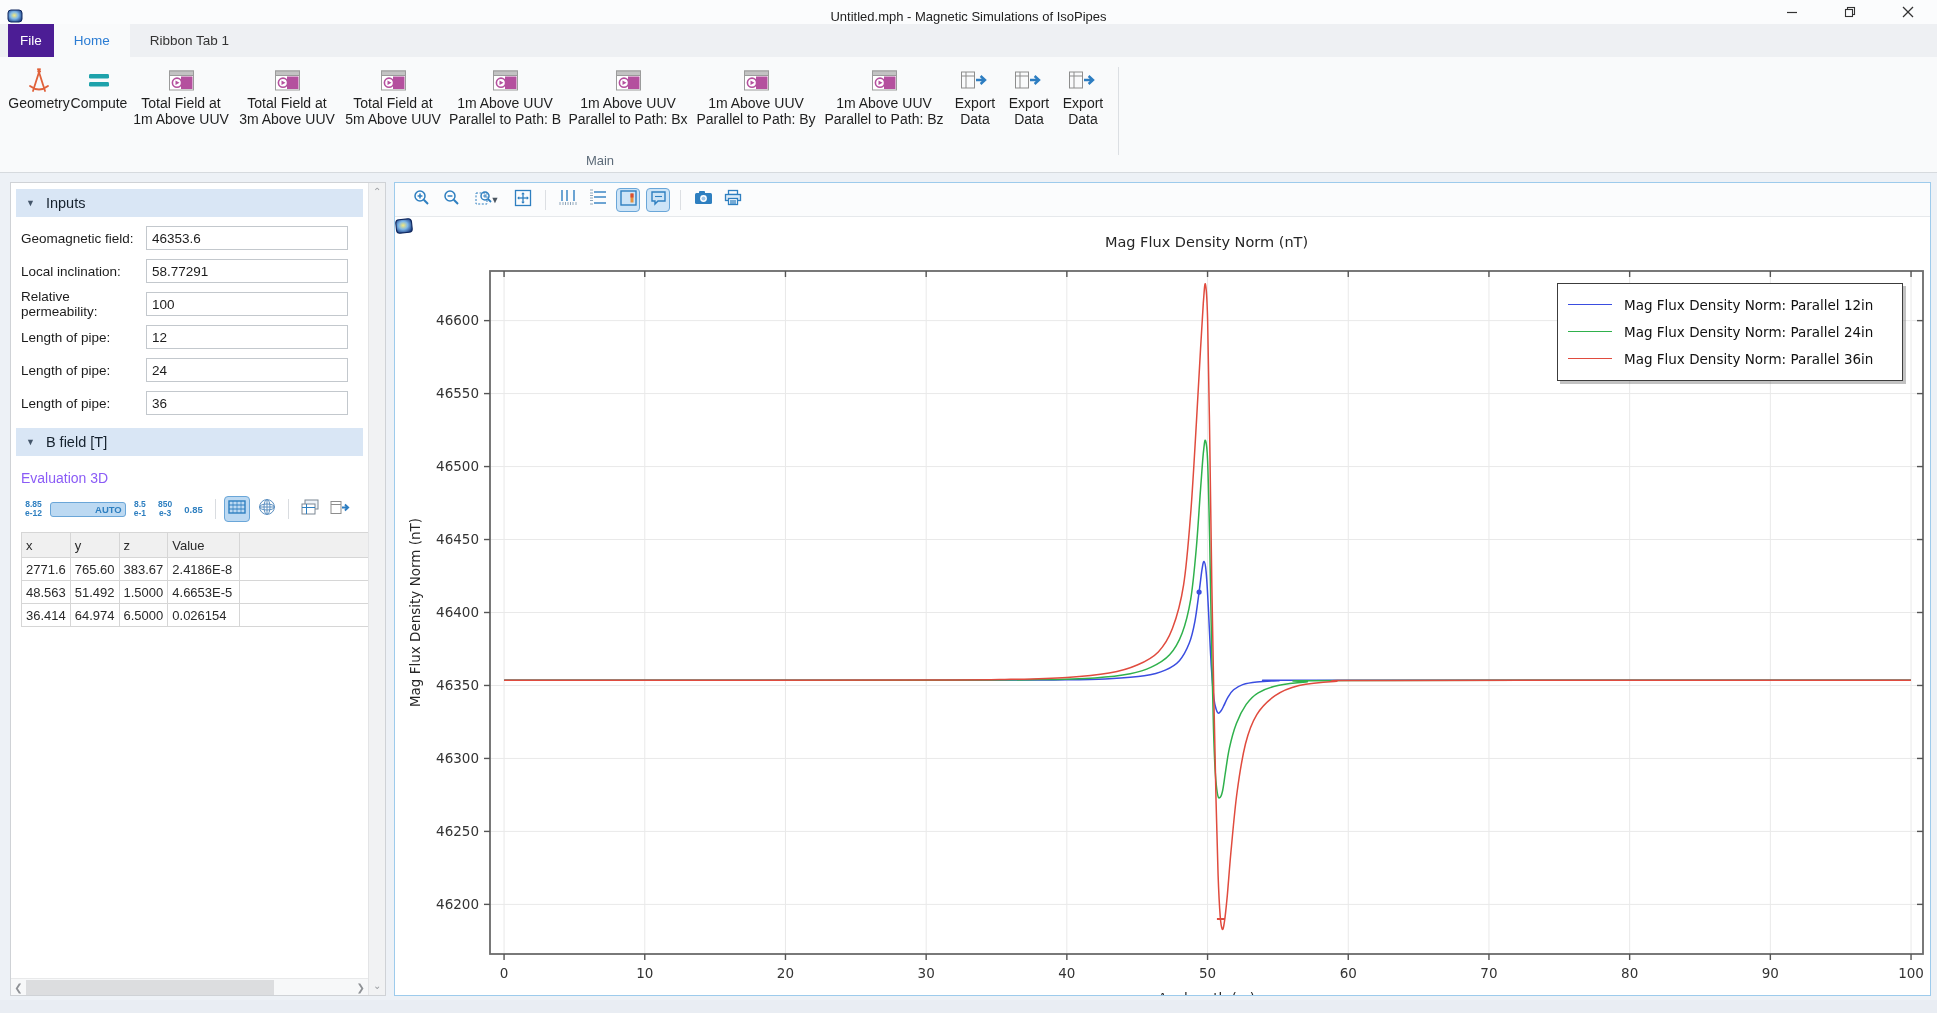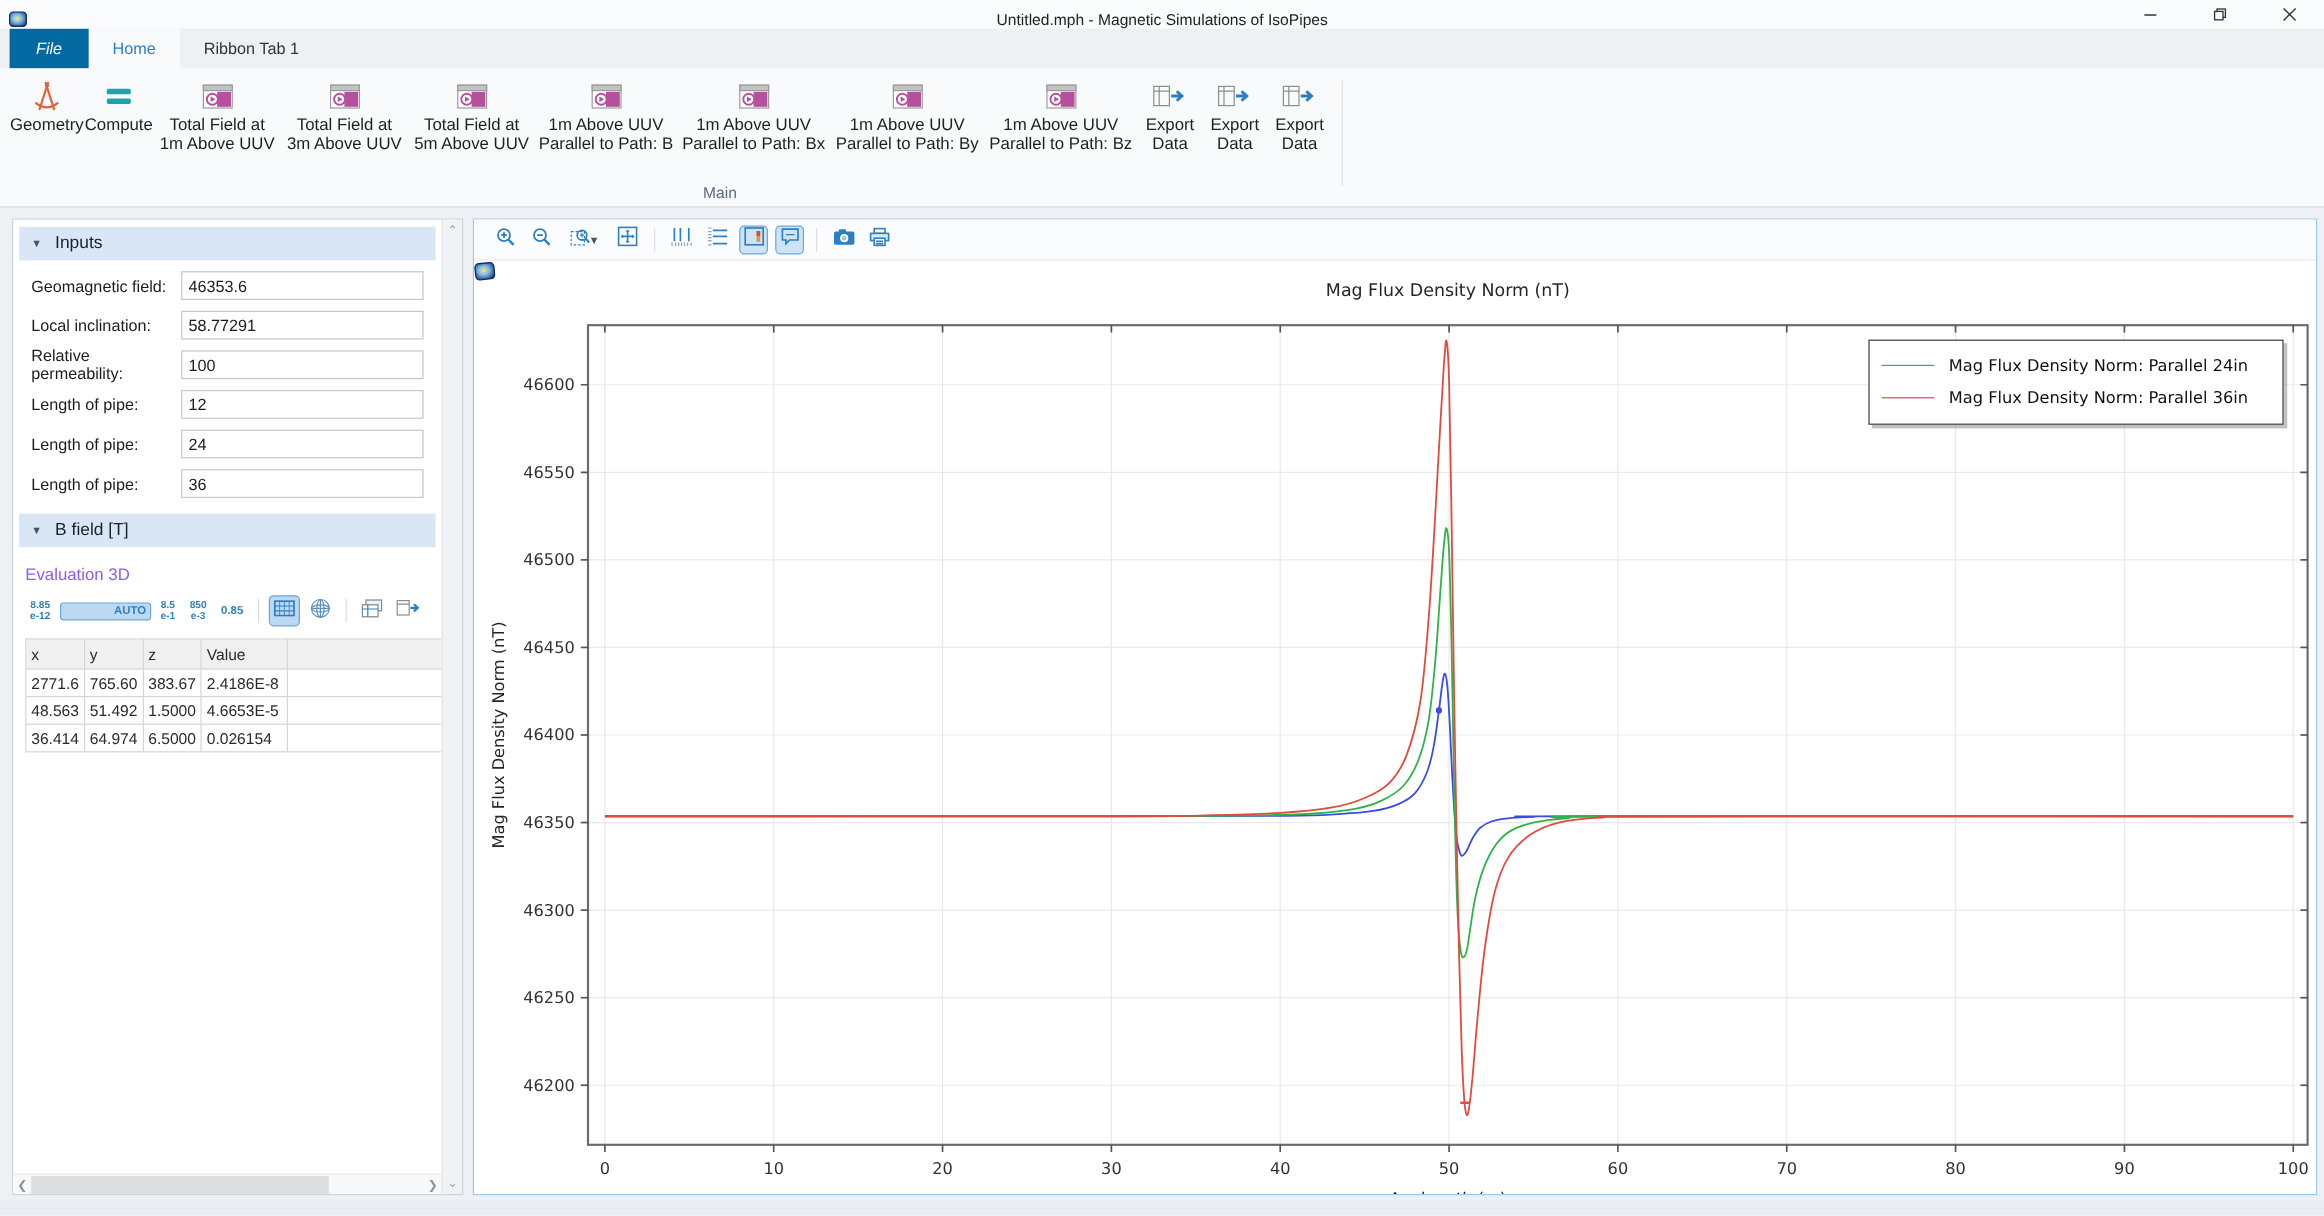--- a/index.html
+++ b/index.html
@@ -11,21 +11,21 @@
   .titlebar { position:absolute; left:0; top:0; width:100%; height:24px; background:#fbfcfd; display:flex; align-items:flex-end; }
   .titlebar .appicon { margin-left:7px; width:16px; height:16px; }
   .titlebar .title { position:absolute; left:0; right:0; text-align:center; font-size:13px; color:#222; }
   .win-controls { position:absolute; right:0; top:0; height:24px; display:flex; }
   .win-btn { width:58px; height:24px; display:flex; align-items:center; justify-content:center; }
   .win-btn svg { display:block; }
 
   
   .ribbon-tabs { position:absolute; left:0; top:24px; width:100%; height:33px; background:#eef0f3; display:flex; align-items:stretch; }
   .tab { padding:0 20px; display:flex; align-items:center; font-size:13.5px; color:#333; }
-  .tab.file { background:#0369a1; color:#fff; margin-left:8px; padding:0 22px;font-style:italic; }
+  .tab.file { background:#4c1d95; color:#fff; margin-left:8px; padding:0 12px; }
   .tab.active { background:#f9fafb; color:#2b7cd3; }
 
   
   .ribbon { position:absolute; left:0; top:57px; width:100%; height:116px; background:#f9fafb; border-bottom:1px solid #d6dade; }
   .ribbon-row { display:flex; align-items:flex-start; padding:6px 0 0 8px; }
   .rbtn { display:flex; flex-direction:column; align-items:center; padding:2px 3px; }
   .rbtn .ric { height:30px; display:flex; align-items:center; justify-content:center; }
   .rbtn .rlabel { font-size:14px; line-height:16px; text-align:center; color:#1f1f1f; white-space:nowrap; }
   .rbtn.w-geo{width:62px}.rbtn.w-cmp{width:58px}.rbtn.w-tf{width:106px}.rbtn.w-pb{width:118px}.rbtn.w-px{width:128px}.rbtn.w-ex{width:54px}
   .ribbon-sep { width:1px; height:88px; background:#dcdfe3; margin:4px 6px 0 8px; }
@@ -35,21 +35,21 @@
   .settings { position:absolute; left:10px; top:182px; width:376px; height:814px; background:#fff; border:1px solid #cfd2d6; display:flex; }
   .settings-main { position:relative; flex:1 1 auto; overflow:hidden; }
   .settings-vscroll { width:17px; background:#f1f2f3; border-left:1px solid #e3e4e6; position:relative; }
   .scroll-arrow { position:absolute; left:0; width:16px; height:17px; color:#9a9da1; font-size:10px; display:flex; align-items:center; justify-content:center; }
   .settings-hscroll { position:absolute; left:0; bottom:0; width:100%; height:17px; background:#f7f8f9; border-top:1px solid #e8e9ea; }
   .hthumb { position:absolute; left:15px; top:1px; height:15px; width:248px; background:#dcdddf; }
   .harrow { position:absolute; top:0; height:17px; width:15px; color:#8f9296; font-size:10px; display:flex; align-items:center; justify-content:center; }
 
   .sec-header { margin:6px 5px 0 5px; height:28px; background:#d9e6f5; display:flex; align-items:center; padding-left:10px; font-size:14.5px; color:#16222e; }
   .sec-header .tri { font-size:9px; color:#44566a; margin-right:11px; }
-  .field-row { display:flex; align-items:center; height:24px; margin:9px 10px 0 10px;justify-content:center; }
+  .field-row { display:flex; align-items:center; height:24px; margin:9px 10px 0 10px; }
   .field-row label { flex:0 0 125px; font-size:13.5px; color:#1c1c1c; }
   .field-row input { flex:0 0 202px; height:24px; border:1px solid #c3c8cd; background:#fff; font-family:"Liberation Sans",sans-serif; font-size:13.5px; color:#1c1c1c; padding:0 5px; }
   .eval-label { margin:14px 0 0 10px; font-size:14px; color:#8b5cf6; }
 
   .tbl-toolbar { display:flex; align-items:center; gap:4px; margin:10px 0 0 10px; height:26px; }
   .fmt-btn { display:flex; flex-direction:column; align-items:center; justify-content:center; color:#2e7fc0; font-size:8.5px; font-weight:bold; line-height:9px; padding:2px 3px; border-radius:3px; border:1px solid transparent; }
   .fmt-btn.active { background:#bcd9f2; border-color:#6aa6d8;padding-left:44px; }
   .fmt-btn.single { font-size:9.5px; }
   .tbl-sep { width:1px; height:20px; background:#d9dce0; margin:0 4px; }
   .tool-btn { width:26px; height:26px; display:flex; align-items:center; justify-content:center; border-radius:4px; border:1px solid transparent; }
@@ -615,20 +615,24 @@
             <radialGradient id="lg2" cx="45%" cy="45%" r="65%">
           <stop offset="0%" stop-color="#f5e97a"></stop>
               <stop offset="45%" stop-color="#7db7e8"></stop>
               <stop offset="100%" stop-color="#16377f"></stop>
         </radialGradient>
           </defs>
         <rect x="1" y="2" width="14" height="12" rx="3" fill="url(#lg2)" stroke="#10285e" stroke-width="1" transform="rotate(-6 8 8)"></rect>
       </svg>
       <div class="legend">
         <div class="legend-row">
+          <span class="legend-line" id="leg0" style="border-top-color: rgb(58, 77, 224);"></span>
+          <span class="legend-text">Mag Flux Density Norm: Parallel 12in</span>
+        </div>
+        <div class="legend-row">
           <span class="legend-line" id="leg1" style="border-top-color: rgb(47, 177, 76);"></span>
           <span class="legend-text">Mag Flux Density Norm: Parallel 24in</span>
         </div>
         <div class="legend-row">
           <span class="legend-line" id="leg2" style="border-top-color: rgb(224, 75, 62);"></span>
           <span class="legend-text">Mag Flux Density Norm: Parallel 36in</span>
         </div>
       </div>
     </div>
   </div>

